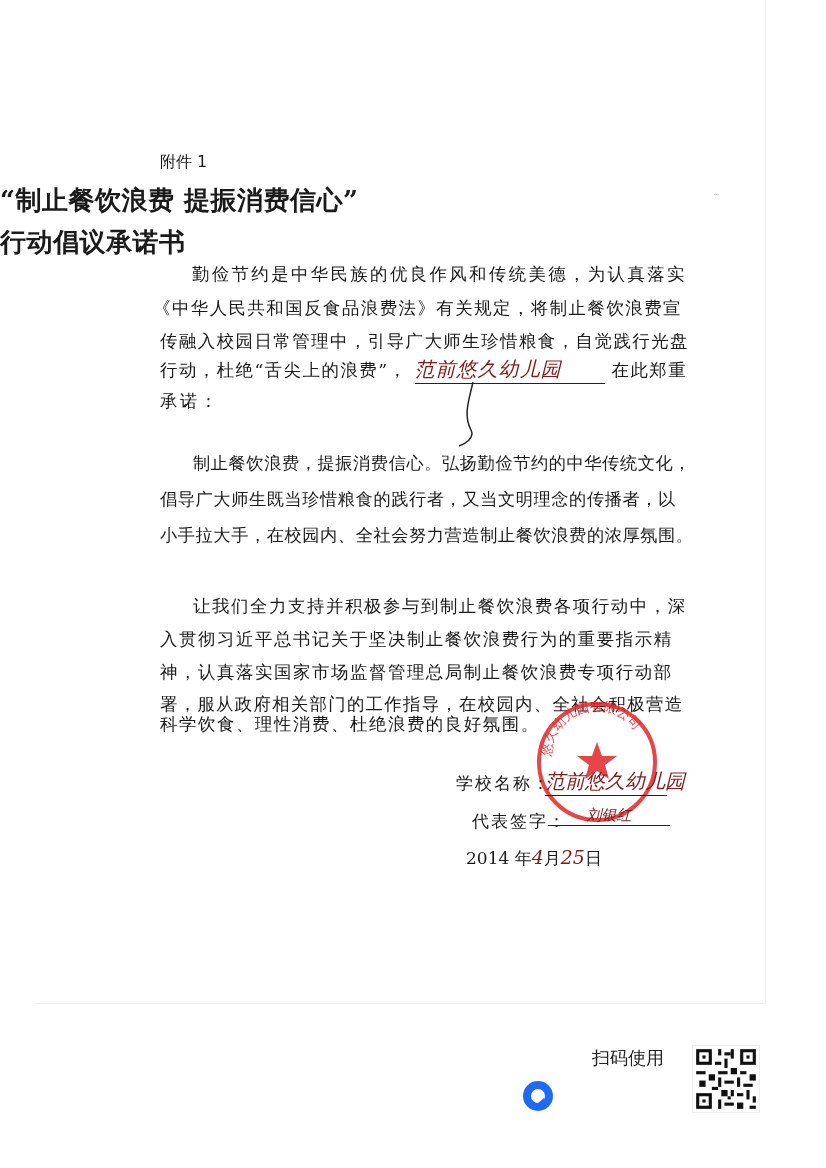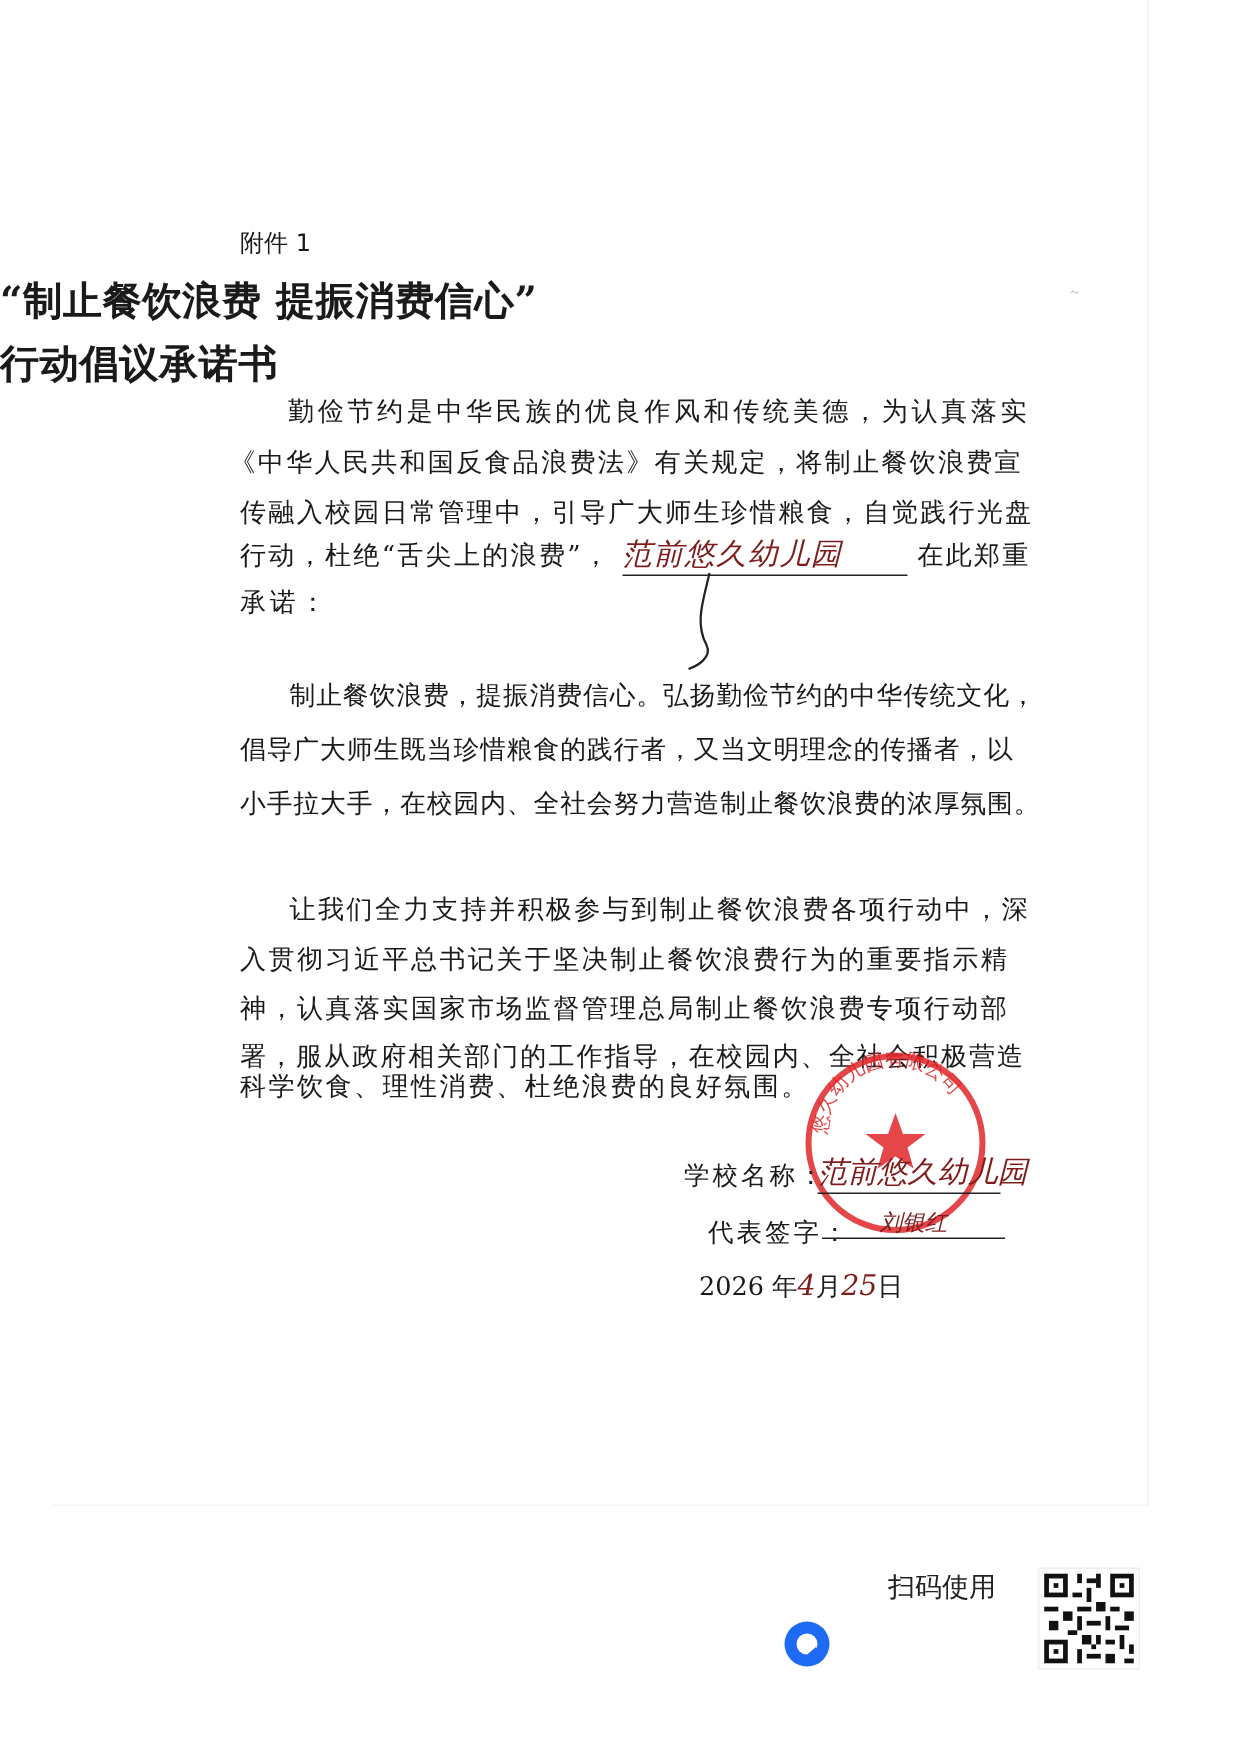--- a/index.html
+++ b/index.html
@@ -63,21 +63,21 @@
     <textPath href="#arc" startOffset="8%">悠久幼儿园有限公司</textPath>
   </text>
   <polygon points="62,42 67,56 82,56 70,65 74,79 62,71 50,79 54,65 42,56 57,56" fill="#e0262a" opacity="0.85"></polygon>
 </svg>
 
 <div class="abs" style="left:456px;top:772px;font-size:17px;letter-spacing:2px;">学校名称：</div>
 <div class="abs hand underline" style="left:545px;top:768px;width:122px;font-size:20px;">范前悠久幼儿园</div>
 <div class="abs" style="left:456px;top:810px;font-size:17px;letter-spacing:2px;margin-left:16px;">代表签字：</div>
 <div class="abs hand underline" style="left:548px;top:806px;width:122px;font-size:15px;">刘银红</div>
 <div class="abs" style="left:466px;top:846px;font-size:17px;">
-  <span>2026 年</span><span class="hand" style="font-size:19px;">4</span><span>月</span><span class="hand" style="font-size:19px;">25</span><span>日</span>
+  <span>2014 年</span><span class="hand" style="font-size:19px;">4</span><span>月</span><span class="hand" style="font-size:19px;">25</span><span>日</span>
 </div>
 
 <div class="footer-text" style="left:592px;top:1046px;font-size:18px;color:#222;">扫码使用</div>
 <div class="footer-text" style="left:522px;top:1080px;display:flex;align-items:center;">
   <svg width="32" height="32" viewBox="0 0 32 32">
     <circle cx="16" cy="16" r="15" fill="#1f6af5"></circle>
     <circle cx="16" cy="16" r="7" fill="#fff"></circle>
     <path d="M16 23 L26 26 L22 18 Z" fill="#1f6af5"></path>
   </svg>
 </div>

